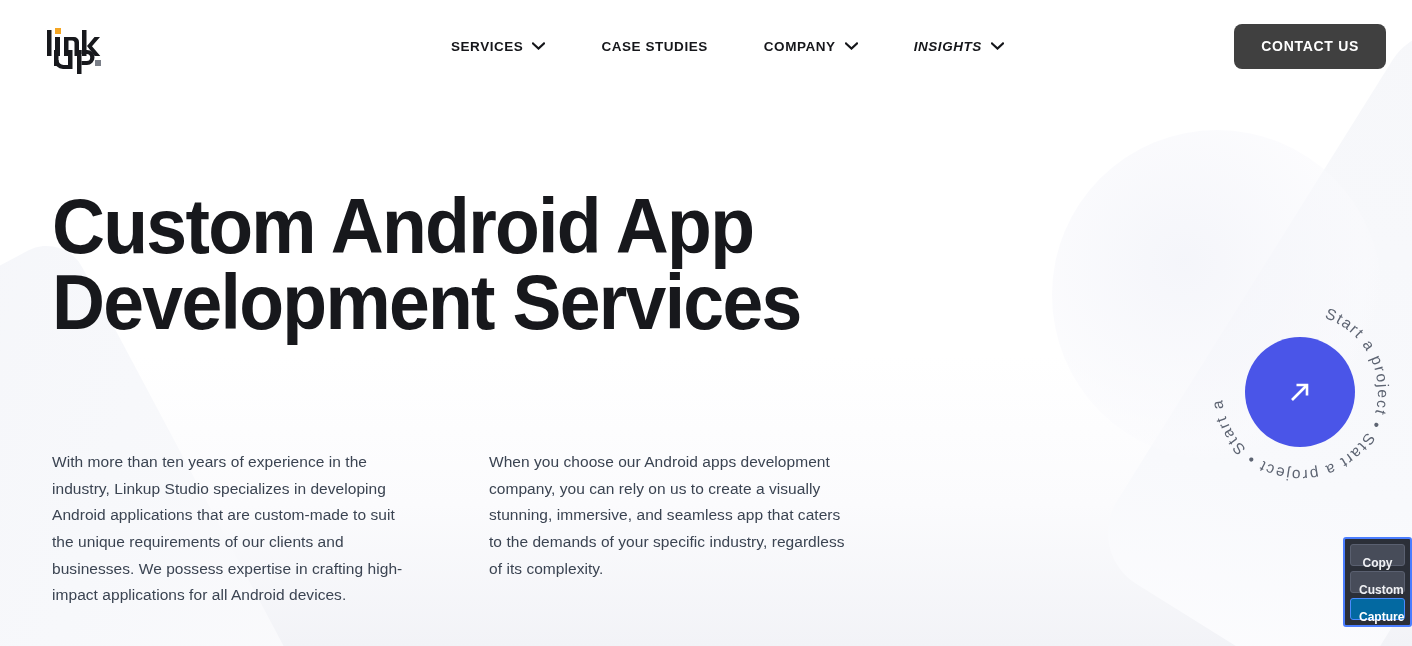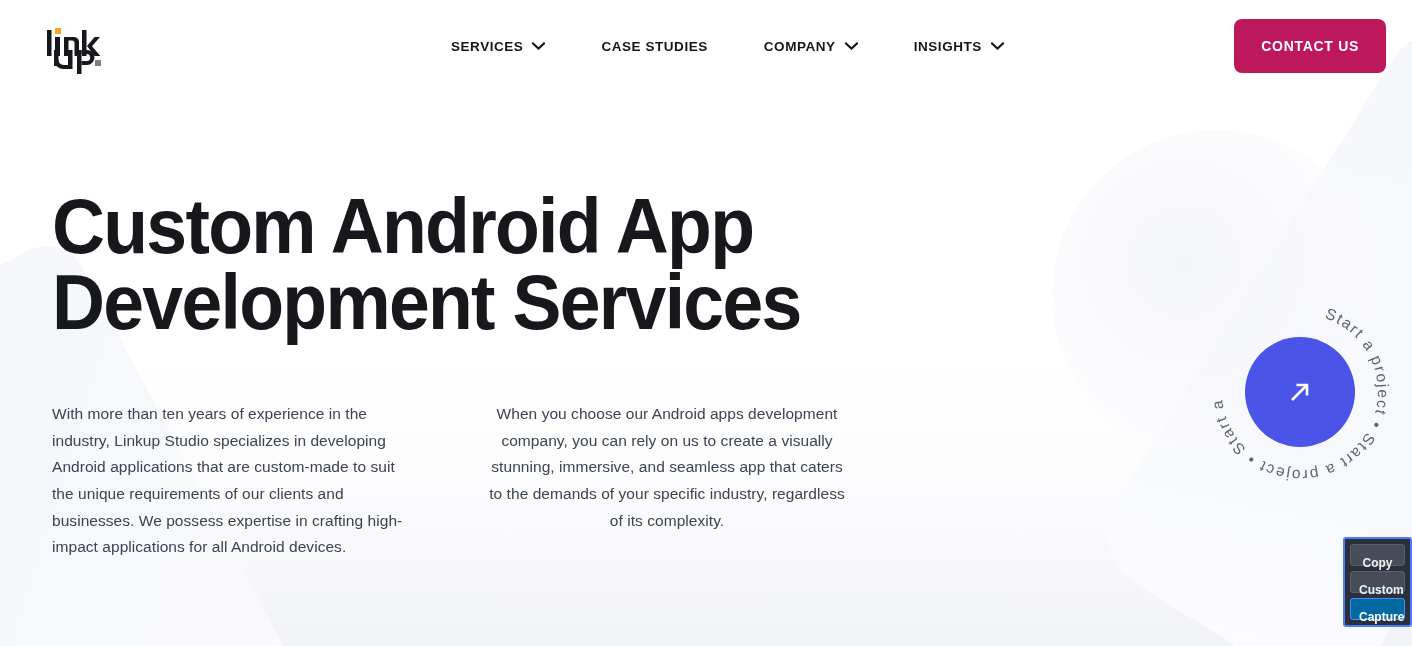--- a/index.html
+++ b/index.html
@@ -85,41 +85,41 @@
   }
   .nav-item {
     display: flex;
     align-items: center;
     gap: 9px;
     padding: 8px 0;
     margin-right: 56px;
     cursor: pointer;
     white-space: nowrap;
   }
-  .nav-item:last-child { margin-right: 0; }
+  .nav-item:last-child { margin-right: 0; font-style: italic; }
   .nav-label {
     font-size: 13.5px;
     font-weight: 700;
     letter-spacing: 0.55px;
     color: #15161a;
     text-transform: uppercase;
   }
   .chev {
     width: 13px;
     height: 8px;
     display: block;
   }
 
   .cta {
     margin-left: auto;
-    background: #be185d;
+    background: #404040;
     color: #ffffff;
     border: none;
     border-radius: 8px;
-    height: 54px;
+    height: 45px;
     padding: 12px 27px;
     font-family: "Liberation Sans", sans-serif;
     font-size: 14px;
     font-weight: 700;
     letter-spacing: 0.7px;
     text-transform: uppercase;
     cursor: pointer;
   }
 
   
@@ -144,22 +144,23 @@
     display: flex;
     margin-top: 60px;
     gap: 77px;
   }
   .hero-col {
     width: 360px;
     font-size: 15.5px;
     line-height: 1.72;
     color: #3b4452;
     letter-spacing: 0.05px;
-  }
-  .hero-col.second { width: 356px; text-align: center; }
+    margin-top: 48px;
+  }
+  .hero-col.second { width: 356px; }
 
   
   .badge {
     position: absolute;
     right: 17px;
     top: 297px;
     width: 190px;
     height: 190px;
     z-index: 6;
     cursor: pointer;

